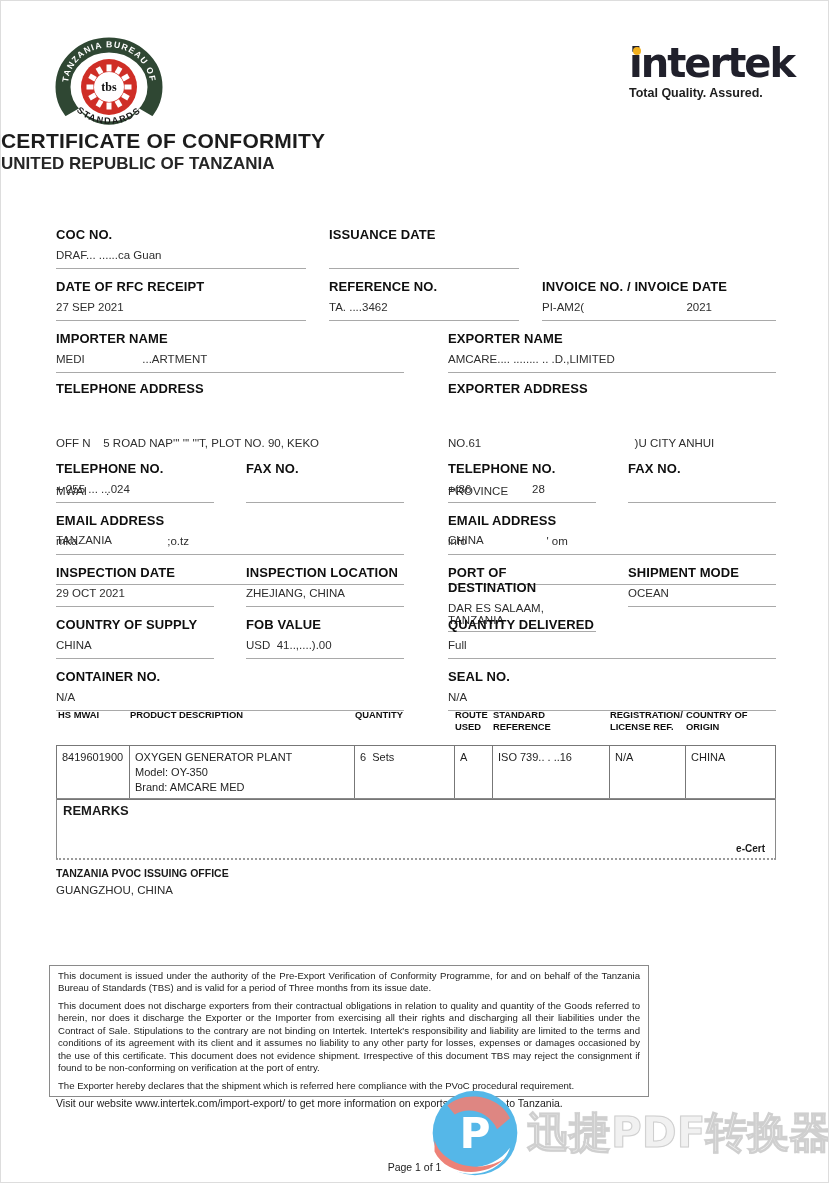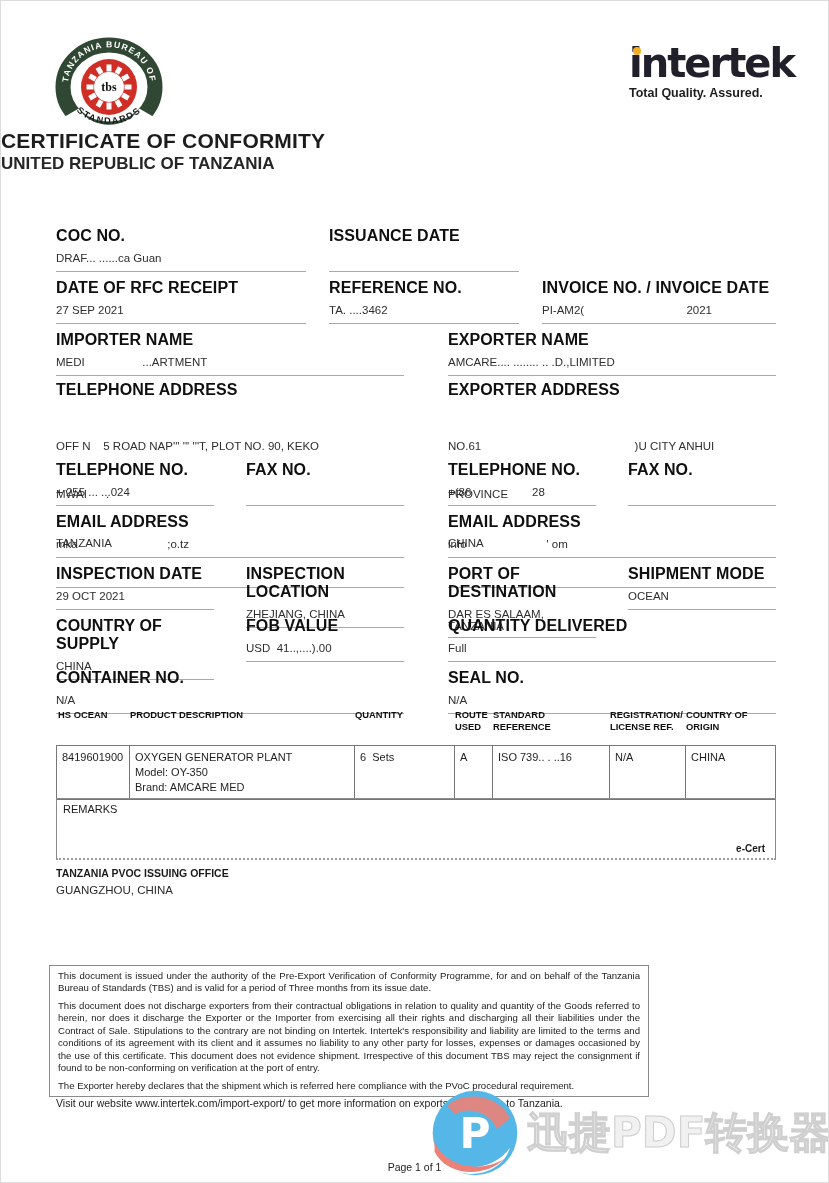--- a/index.html
+++ b/index.html
@@ -22,38 +22,38 @@
   .titleblock { top:128px; left:0; width:100%; color:#1c1c1c; }
   .titleblock .t1 { font-size:21px; font-weight:bold; letter-spacing:0.2px; }
   .titleblock .t2 { font-size:17px; font-weight:bold; line-height:1.25; color:#262626; }
 
   
   .row { left:55px; width:720px; display:grid; }
   .row3 { grid-template-columns:250px 190px 1fr; column-gap:23px; }
   .rowhalf { grid-template-columns:348px 1fr; column-gap:44px; }
   .subgrid { display:grid; grid-template-columns:1fr 1fr; column-gap:32px; }
 
-  .field .label { font-size:16px; font-weight:bold; color:#0f0f0f; letter-spacing:0.1px; }
+  .field .label { font-size:13px; font-weight:bold; color:#0f0f0f; letter-spacing:0.1px; }
   .field .value { font-size:11.5px; color:#2e2e2e; margin-top:7px; padding-bottom:5px;
     border-bottom:1.5px solid #a9a9a9; min-height:14px; white-space:pre-wrap; }
   .field .value-multi { font-size:11.5px; color:#2e2e2e; margin-top:7px; line-height:1.40;
     border-bottom:1.5px solid #a9a9a9; padding-bottom:4px; min-height:48px; white-space:pre-wrap; }
 
   
   .tblgrid { display:grid; grid-template-columns:72px 225px 100px 38px 117px 76px 1fr; }
   .thead { left:55px; width:720px; }
   .thead .hc { font-size:9.4px; font-weight:bold; line-height:1.3; padding:0 3px 0 2px; color:#0f0f0f; }
   .tbody { left:55px; width:720px; border:1px solid #777; box-sizing:border-box; height:55px; }
   .tbody .bc { font-size:11px; line-height:1.35; padding:4px 5px; color:#1f1f1f;
     border-left:1px solid #777; overflow:hidden; }
   .tbody .bc:first-child { border-left:none; }
 
   .remarks { left:55px; width:720px; top:797px; height:62px; border:1px solid #8a8a8a;
     border-bottom:2px dotted #9a9a9a; box-sizing:border-box; }
-  .remarks .label { font-size:11px; font-weight:normal; padding:4px 6px; }
+  .remarks .label { font-size:13px; font-weight:bold; padding:4px 6px; }
   .remarks .ecert { position:absolute; right:10px; bottom:4px; font-size:10px; font-weight:bold; }
 
   .sig { left:55px; width:720px; top:866px; display:grid; grid-template-columns:265px 1fr; }
   .sig .label { font-size:10.5px; font-weight:bold; }
   .sig .val { font-size:11.5px; margin-top:5px; color:#2a2a2a; }
   .sig svg { margin-top:8px; margin-left:6px; }
 
   .legal { left:48px; width:600px; top:964px; border:1px solid #8a8a8a; box-sizing:border-box;
     padding:4px 8px; font-size:9.6px; line-height:1.3; text-align:justify; color:#1c1c1c; }
   .legal p { margin:0 0 5px 0; }
@@ -251,21 +251,21 @@
       <div class="label">CONTAINER NO.</div>
       <div class="value">N/A</div>
     </div>
     <div class="field">
       <div class="label">SEAL NO.</div>
       <div class="value">N/A</div>
     </div>
   </div>
 
   <div class="abs tblgrid thead" style="top:708px">
-    <div class="hc">HS OCEAN</div>
+    <div class="hc">HS MWAI</div>
     <div class="hc">PRODUCT DESCRIPTION</div>
     <div class="hc">QUANTITY</div>
     <div class="hc">ROUTE USED</div>
     <div class="hc">STANDARD REFERENCE</div>
     <div class="hc">REGISTRATION/ LICENSE REF.</div>
     <div class="hc">COUNTRY OF ORIGIN</div>
   </div>
 
   <div class="abs tblgrid tbody" style="top:744px">
     <div class="bc">8419601900</div>

